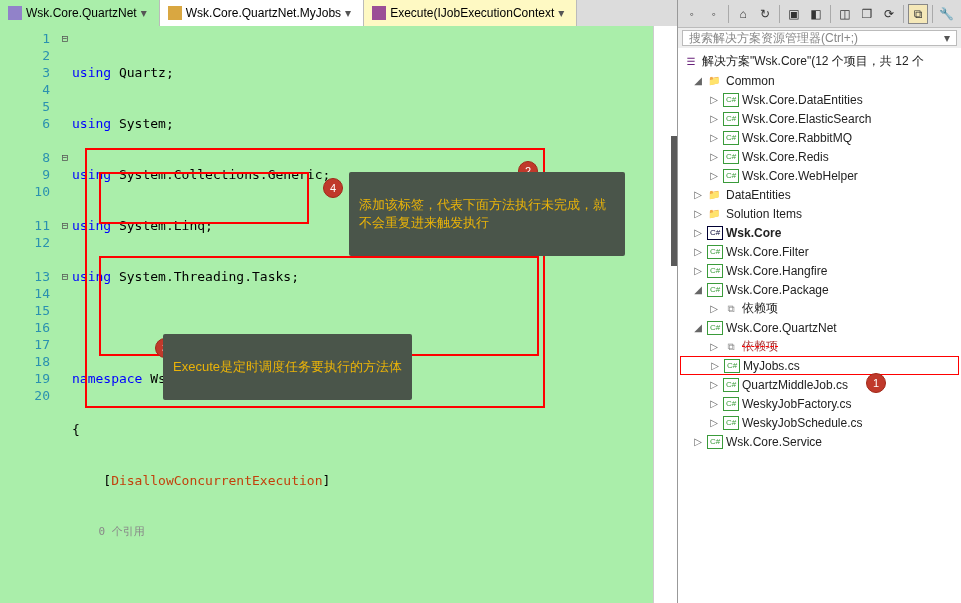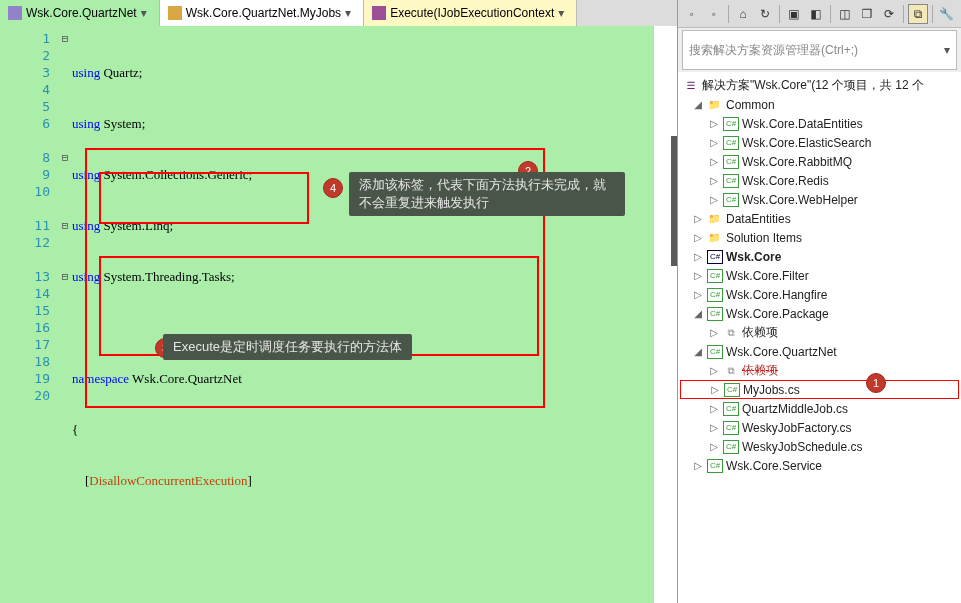--- a/index.html
+++ b/index.html
@@ -12,38 +12,38 @@
   .tab-ico { width: 14px; height: 14px; margin-right: 4px; background: #9182c9; display: inline-block; }
   .dropdown-arrow { margin-left: auto; padding: 0 4px; color: #555; }
   
   .code-body { display: flex; height: 577px; position: relative; }
   .gutter { width: 58px; background: #aaeeaa; text-align: right; padding-right: 8px; color: #2b91af; font-size: 13px; line-height: 17px; padding-top: 4px; }
   .gutter div { height: 17px; }
   .fold-col { width: 14px; background: #aaeeaa; padding-top: 4px; }
   .fold-col div { height: 17px; text-align: center; color: #888; font-size: 11px; line-height: 17px; cursor: pointer;}
   .fold-col .minus::before { content: "⊟"; color: #555;}
   .code-lines { flex: 1; padding-top: 4px; line-height: 17px; font-size: 13px; position: relative; white-space: pre; }
-  .code-lines .ln { height: 17px; font-family: Liberation Serif, serif; }
+  .code-lines .ln { height: 17px; }
   .kw { color: #0000ff; }
   .cls { color: #c2410c; }
   .attr-br { color: #000; }
   .lens { color: #888; font-size: 11px; }
   .right-margin { position: absolute; right: 0; top: 26px; width: 24px; height: 577px; background: #fff; border-left: 1px solid #ccc;}
   .right-margin .dark { position:absolute; top:110px; width:6px; height:130px; right:0; background:#5a5a5a;}
   
   .overlay-box { position: absolute; border: 2px solid #ff0000; pointer-events: none; }
   .badge { position: absolute; width: 20px; height: 20px; border-radius: 50%; background: #c0392b; color: #fff; font-family: sans-serif; font-size: 11px; display: flex; align-items: center; justify-content: center; border:1px solid #a02818;}
-  .tip { position: absolute; background: #4a554a; color: #e5e5e5; padding: 4px 10px; font-family: "Microsoft YaHei", sans-serif; font-size: 13px; border-radius: 2px; line-height: 1.4;}
+  .tip { position: absolute; background: #4a554a; color: #eab308; padding: 24px 10px; font-family: "Microsoft YaHei", sans-serif; font-size: 13px; border-radius: 2px; line-height: 1.4;}
   
   .panel { flex: 1; height: 603px; background: #eee; border-left: 1px solid #999; font-family: "Microsoft YaHei", sans-serif; font-size: 12px; display: flex; flex-direction: column;}
   .panel-toolbar { height: 28px; background: #dcdcdc; display: flex; align-items: center; padding: 0 4px; gap: 2px; border-bottom: 1px solid #bbb;}
   .tool-btn { width: 20px; height: 20px; display: flex; align-items: center; justify-content: center; color: #333; cursor:pointer;}
   .tool-btn.boxed { border: 1px solid #888; background: #f5e8b8;}
   .sep { width:1px; height:18px; background:#aaa; margin:0 2px;}
-  .panel-search { height: 40px; background: #fff; border: 1px solid #bbb; margin: 2px 4px; padding: 2px 6px; color: #888; display:flex; align-items:center;}
+  .panel-search { height: 16px; background: #fff; border: 1px solid #bbb; margin: 2px 4px; padding: 2px 6px; color: #888; display:flex; align-items:center;}
   .tree { flex:1; background: #fff; overflow: auto; padding: 4px 2px;}
   .tree-row { height: 19px; display: flex; align-items: center; font-size: 12px; color: #222; cursor: pointer; white-space: nowrap;}
   .tree-row .caret { width: 12px; text-align: center; color: #666; font-size: 10px;}
   .tree-row .ico { width: 16px; height: 14px; margin: 0 3px; display: inline-flex; align-items:center; justify-content:center; font-size:10px;}
   .ico.sln { color: #68217a; } .ico.sln::before{content:"☰";}
   .ico.folder { color: #d9a741; } .ico.folder::before{content:"📁";}
   .ico.proj { border: 1px solid #3a9b3a; color:#3a9b3a; font-size:8px; padding:0 1px;} .ico.proj::before{content:"C#";}
   .ico.cs { border: 1px solid #3a9b3a; color:#3a9b3a; font-size:8px; padding:0 1px;} .ico.cs::before{content:"C#";}
   .ico.dep { color:#888;} .ico.dep::before{content:"⧉";}
   .tree-row.boxed { border: 1px solid #ff0000; }
@@ -125,20 +125,21 @@
     <div class="code-lines">
       <div class="ln"><span class="kw">using</span><span> Quartz;</span></div>
       <div class="ln"><span class="kw">using</span><span> System;</span></div>
       <div class="ln"><span class="kw">using</span><span> System.Collections.Generic;</span></div>
       <div class="ln"><span class="kw">using</span><span> System.Linq;</span></div>
       <div class="ln"><span class="kw">using</span><span> System.Threading.Tasks;</span></div>
       <div class="ln"></div>
       <div class="ln"><span class="kw">namespace</span><span> Wsk.Core.QuartzNet</span></div>
       <div class="ln"><span>{</span></div>
       <div class="ln">    <span class="attr-br">[</span><span class="cls">DisallowConcurrentExecution</span><span class="attr-br">]</span></div>
+      <div class="ln lens">    <span>0 个引用</span></div>
       
       
       
       
       
       
       
       
       
       

